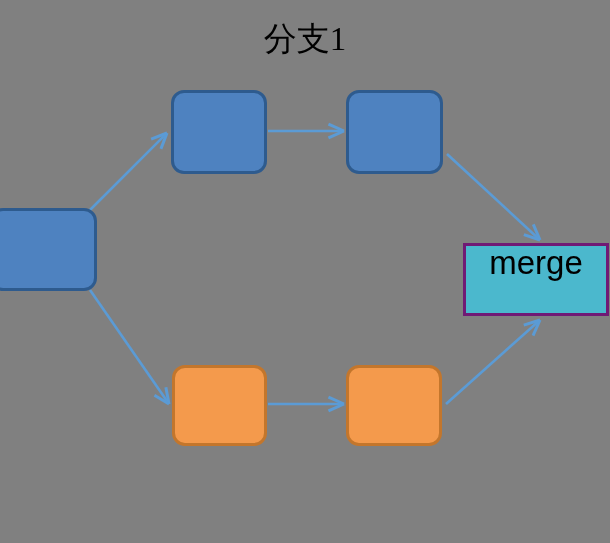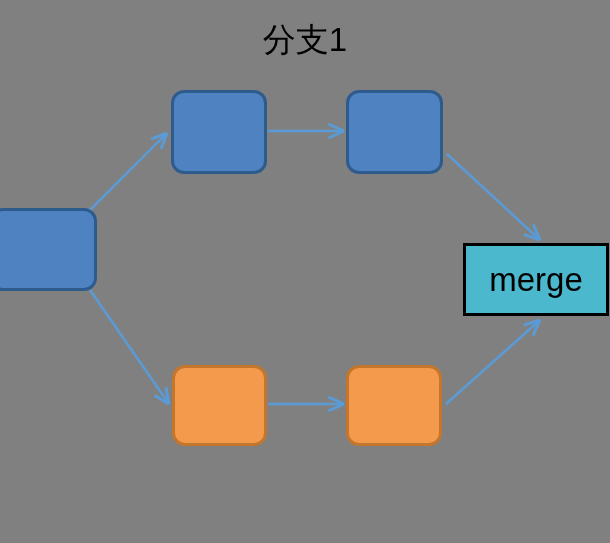--- a/index.html
+++ b/index.html
@@ -29,36 +29,35 @@
     border-color: #2e5b8e;
   }
   .node.orange {
     background: #f49a4c;
     border-color: #c3762c;
   }
   .merge-box {
     position: absolute;
     box-sizing: border-box;
     background: #4bb8cd;
-    border: 3px solid #000000;
+    border: 3px solid #701a75;
     border-radius: 0;
     display: flex;
-    align-items: center;
     justify-content: center;
   }
   .merge-label {
     font-family: "Liberation Sans", sans-serif;
     font-size: 33px;
     color: #000000;
     line-height: 1;
     letter-spacing: 0px;
   }
   .branch-label {
     position: absolute;
-    font-family: Liberation Sans, sans-serif;
+    font-family: Liberation Serif, serif;
     font-size: 33px;
     color: #000000;
     white-space: nowrap;
     line-height: 1;
     text-align: center;
   }
   #edges {
     position: absolute;
     left: 0;
     top: 0;

